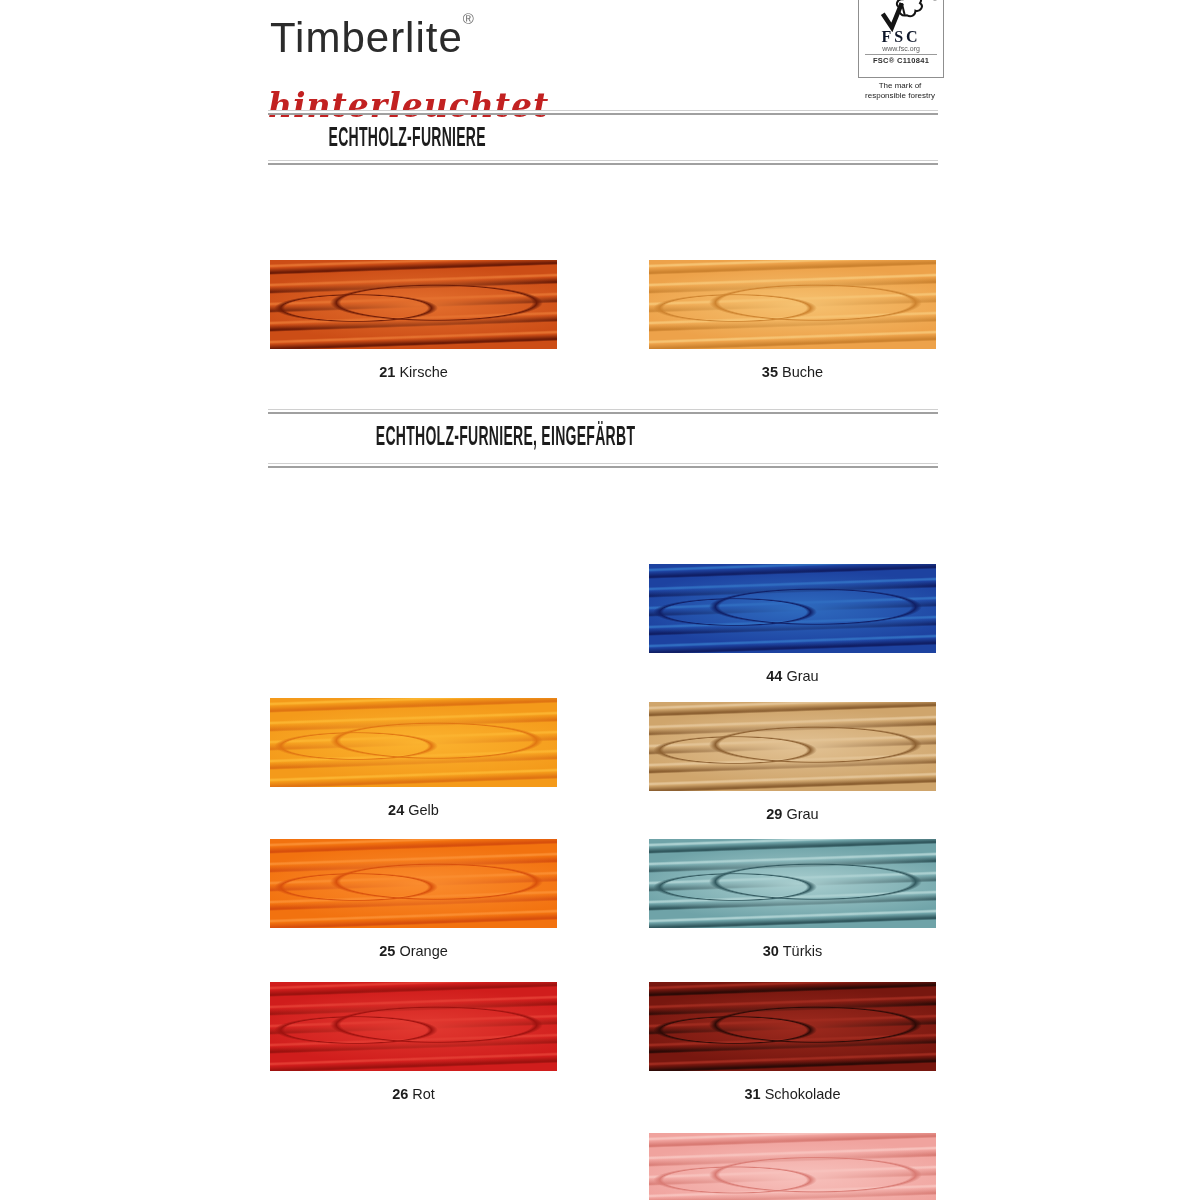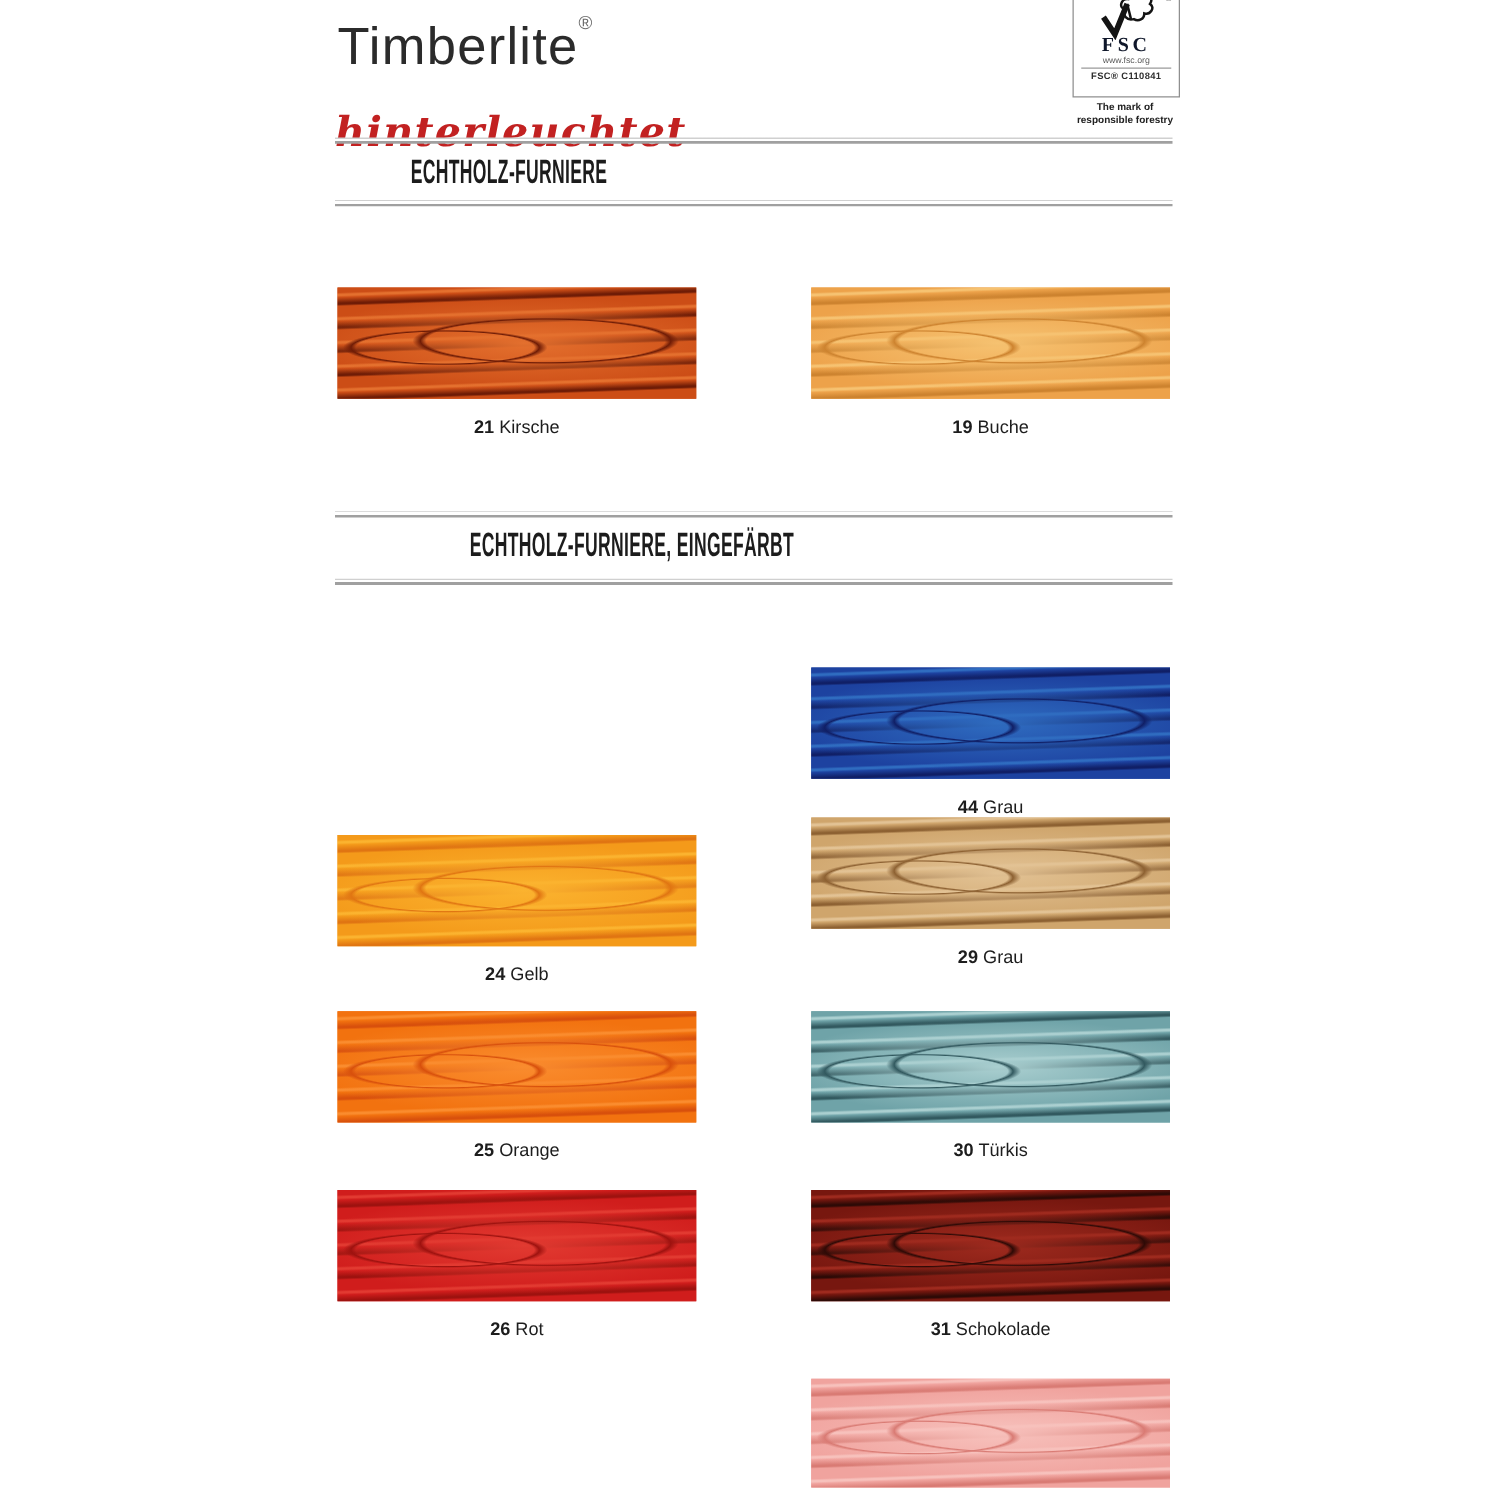--- a/index.html
+++ b/index.html
@@ -26,34 +26,34 @@
   .fsc-tree{display:block;margin:1px auto 0 auto;}
   .fsc-acronym{
     font-family:"Liberation Serif",serif;font-weight:700;font-size:16px;
     letter-spacing:3px;color:#0f172a;line-height:14px;margin-top:-2px;
   }
   .fsc-web{font-size:7px;color:#5a5a5a;margin-top:1px;}
   .fsc-divider{border:none;border-top:1px solid #9a9a9a;margin:2px 6px 1px 6px;}
   .fsc-license{font-size:7.5px;font-weight:700;color:#2e2e2e;letter-spacing:0.3px;}
   .fsc-mark{
     position:absolute;left:852px;top:81px;width:96px;text-align:center;
-    font-size:8px;font-weight:700;color:#222;line-height:1.3;
+    font-size:8px;font-weight:400;color:#222;line-height:1.3;
   }
   
   .dline{
     position:absolute;left:268px;width:670px;height:5px;
     background:linear-gradient(#d0d0d0 0 1px,#ffffff 1px 3px,#a0a0a0 3px 5px);
   }
   .stitle-wrap{position:absolute;left:256px;width:670px;height:46px;line-height:46px;}
   .stitle{
     display:inline-block;transform:scaleX(0.52);transform-origin:center;
     font-weight:700;font-size:27px;letter-spacing:0.5px;color:#1c1c1c;white-space:nowrap;
   }
   
-  .cell{position:absolute;width:287px;}
+  .cell{position:absolute;width:287px;margin-top:30px;}
   .swatch{
     width:287px;height:89px;background-color:var(--b);
     background-image:
       radial-gradient(ellipse 46% 26% at 30% 54%, rgba(0,0,0,0) 54%, var(--d) 57%, rgba(0,0,0,0) 62%),
       radial-gradient(ellipse 64% 36% at 58% 48%, rgba(0,0,0,0) 52%, var(--d) 54.5%, rgba(0,0,0,0) 58%),
       radial-gradient(ellipse 85% 60% at 52% 50%, var(--l) 0%, rgba(0,0,0,0) 72%),
       repeating-linear-gradient(178deg,
         var(--b) 0px, var(--b) 4px,
         var(--l) 5.5px, var(--l) 6.5px,
         var(--b) 8px,
@@ -93,39 +93,39 @@
     <span class="stitle">ECHTHOLZ-FURNIERE</span>
   </div>
   <div class="dline" style="top:160px"></div>
 
   <div class="cell" style="left:270px;top:230px">
     <div class="swatch" style="--l: #e4702e; --b: #cc4d16; --d: #6f1c06;"></div>
     <div class="label"><span class="num">21</span> <span>Kirsche</span></div>
   </div>
   <div class="cell" style="left:649px;top:230px">
     <div class="swatch" style="--l: #f6c271; --b: #eda24a; --d: #cd832f;"></div>
-    <div class="label"><span class="num">19</span> <span>Buche</span></div>
+    <div class="label"><span class="num">35</span> <span>Buche</span></div>
   </div>
 
   <div class="dline" style="top:409px"></div>
   <div class="stitle-wrap" style="top:413px">
     <span class="stitle">ECHTHOLZ-FURNIERE, EINGEFÄRBT</span>
   </div>
   <div class="dline" style="top:463px"></div>
 
   <div class="cell" style="left:649px;top:534px">
     <div class="swatch" style="--l: #2f6cc0; --b: #1d42a0; --d: #101f66;"></div>
     <div class="label"><span class="num">44</span> <span>Grau</span></div>
   </div>
 
   <div class="cell" style="left:270px;top:668px">
     <div class="swatch" style="--l: #fbb32f; --b: #f49a1a; --d: #e07512;"></div>
     <div class="label"><span class="num">24</span> <span>Gelb</span></div>
   </div>
-  <div class="cell" style="left:649px;top:654px">
+  <div class="cell" style="left:649px;top:672px">
     <div class="swatch" style="--l: #e2c294; --b: #cfa56c; --d: #8d6132;"></div>
     <div class="label"><span class="num">29</span> <span>Grau</span></div>
   </div>
 
   <div class="cell" style="left:270px;top:809px">
     <div class="swatch" style="--l: #fa8c2e; --b: #f2720f; --d: #d8500c;"></div>
     <div class="label"><span class="num">25</span> <span>Orange</span></div>
   </div>
   <div class="cell" style="left:649px;top:809px">
     <div class="swatch" style="--l: #aacfd0; --b: #6fa3a8; --d: #32595f;"></div>

